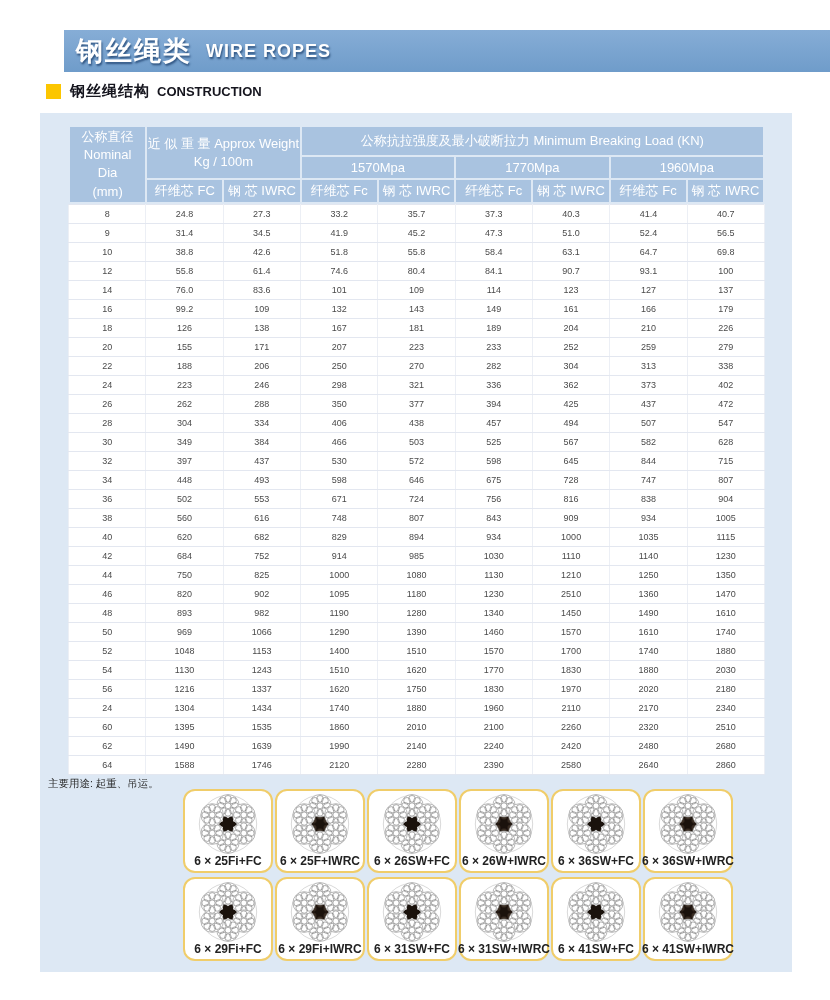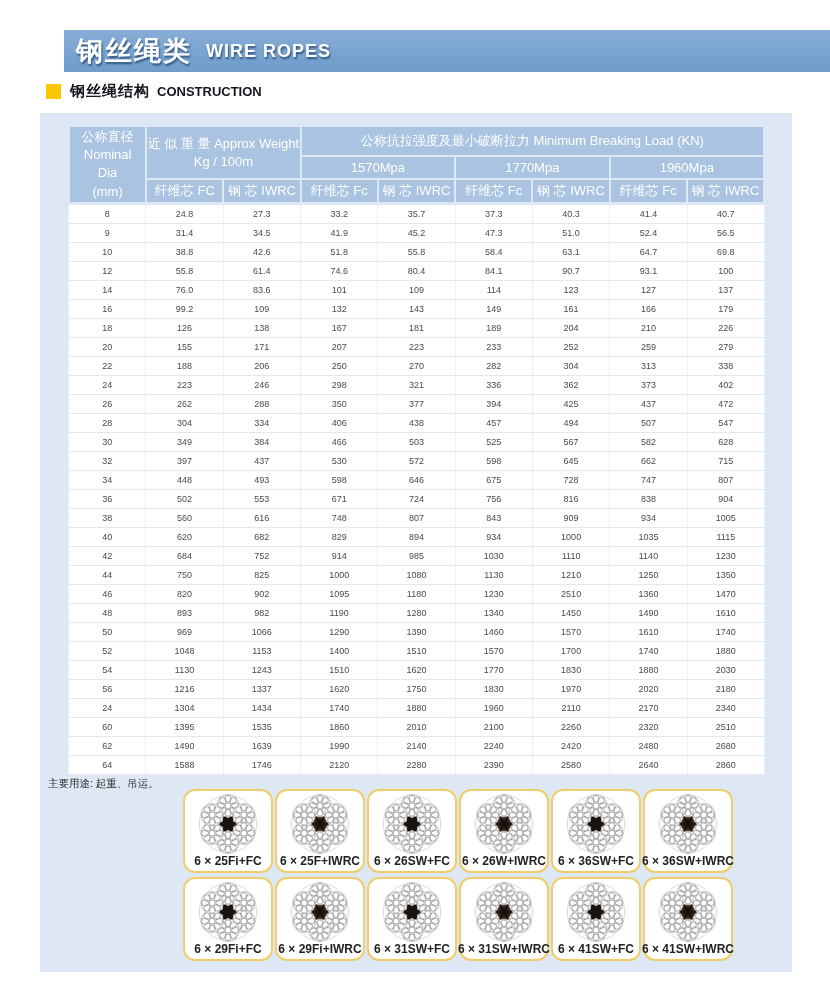--- a/index.html
+++ b/index.html
@@ -288,21 +288,21 @@
             <td>628</td>
           </tr>
           <tr>
             <td>32</td>
             <td>397</td>
             <td>437</td>
             <td>530</td>
             <td>572</td>
             <td>598</td>
             <td>645</td>
-            <td>662</td>
+            <td>844</td>
             <td>715</td>
           </tr>
           <tr>
             <td>34</td>
             <td>448</td>
             <td>493</td>
             <td>598</td>
             <td>646</td>
             <td>675</td>
             <td>728</td>

